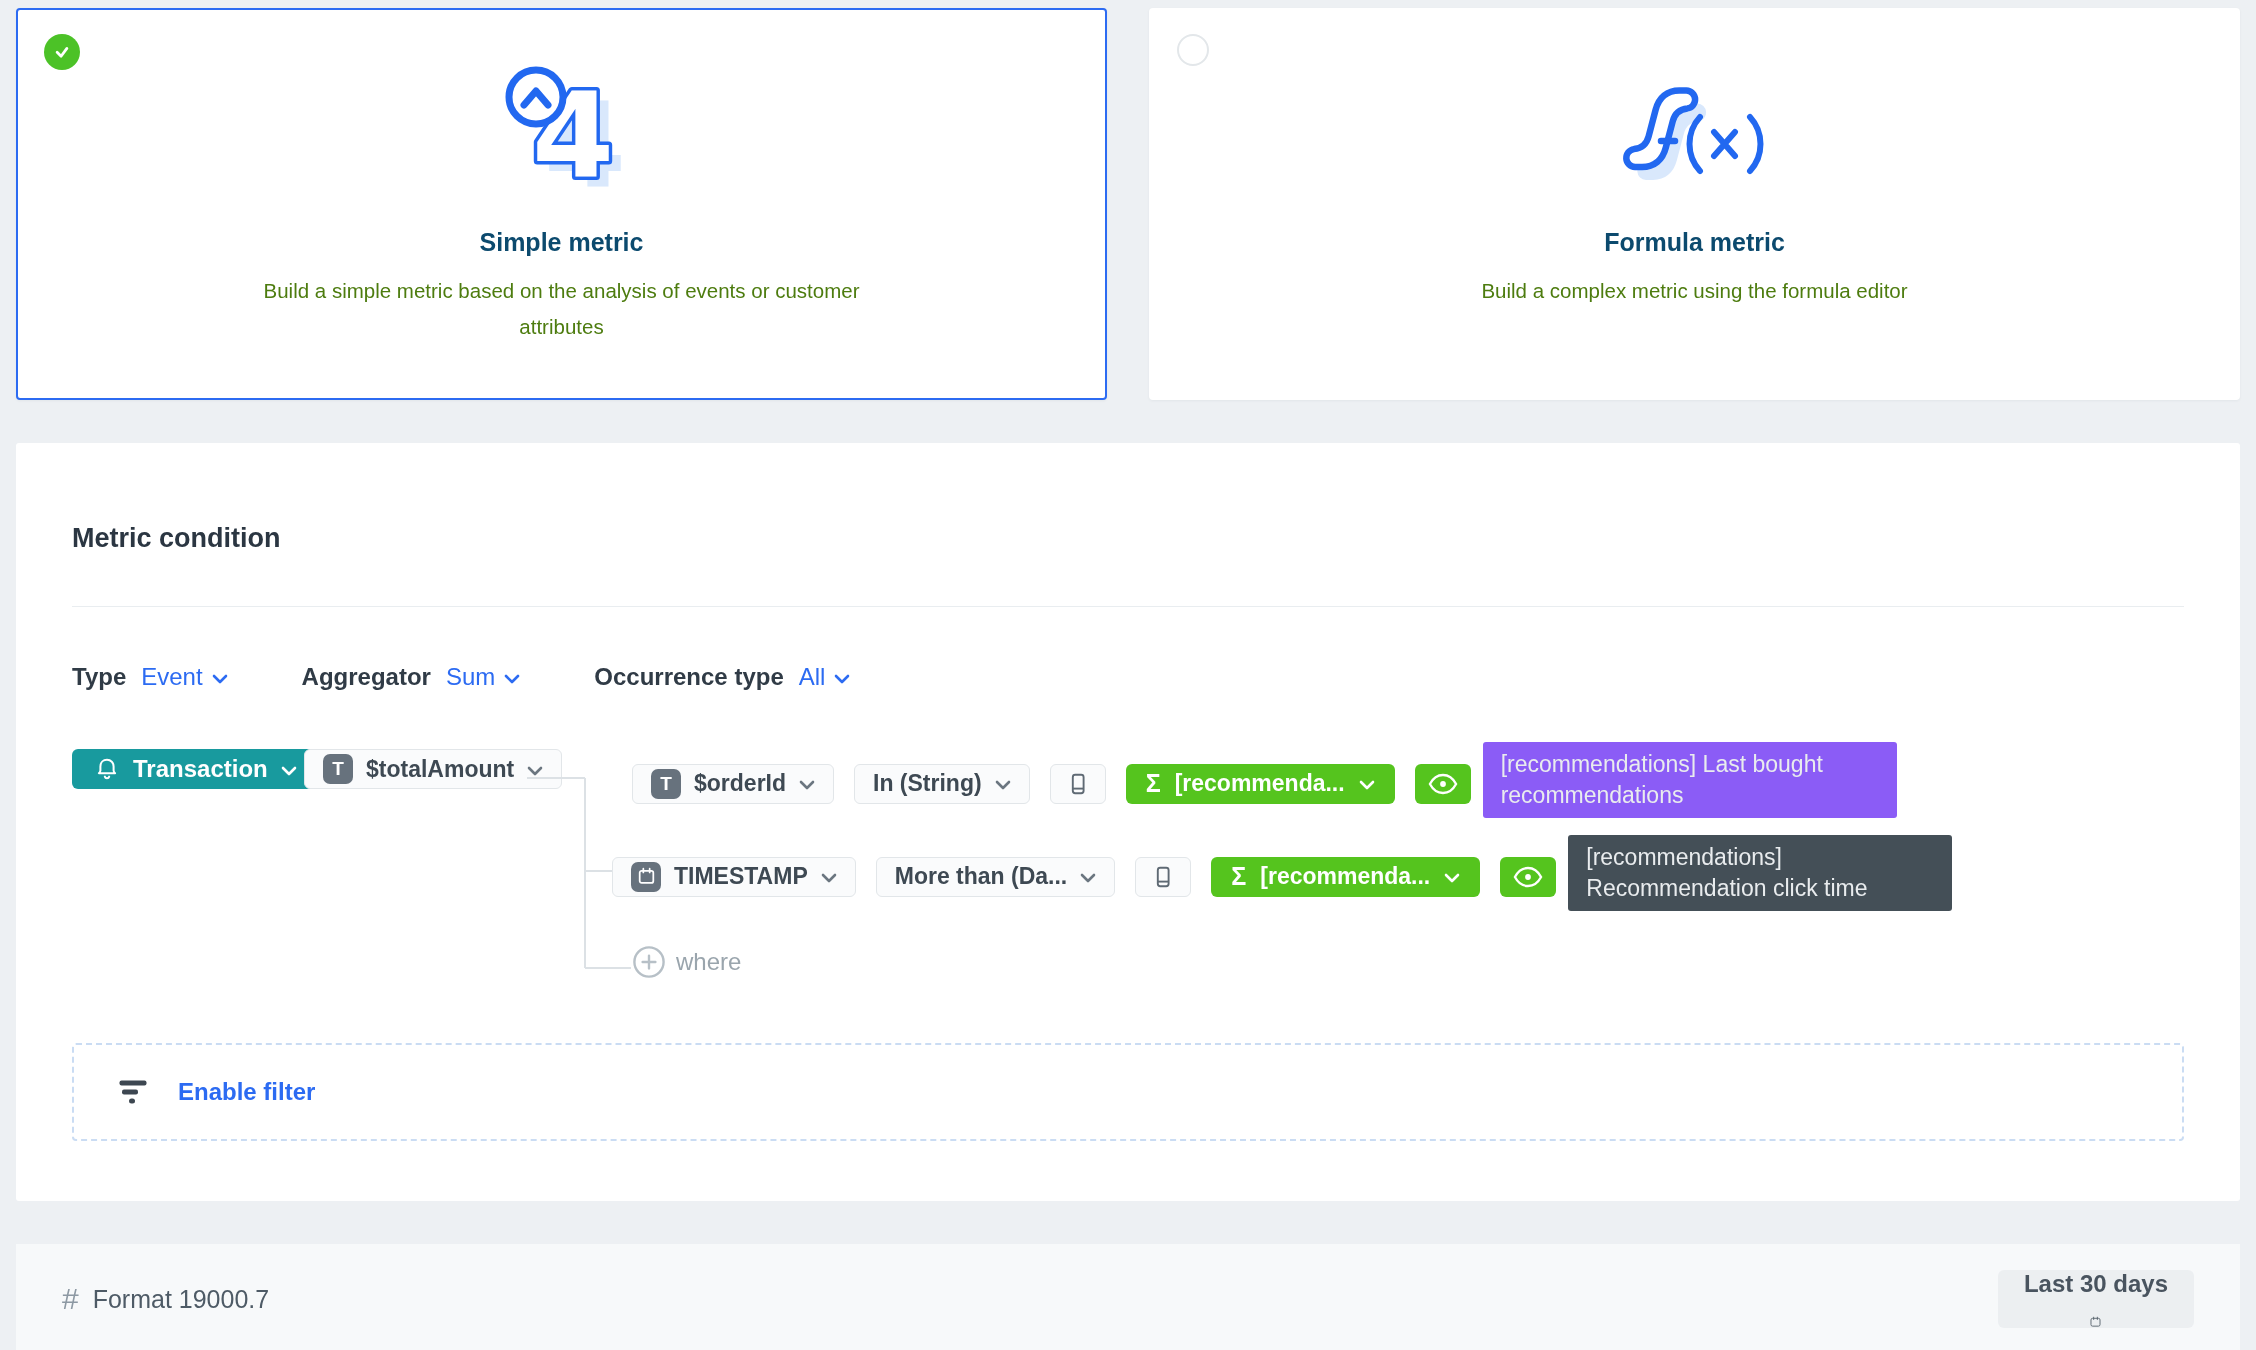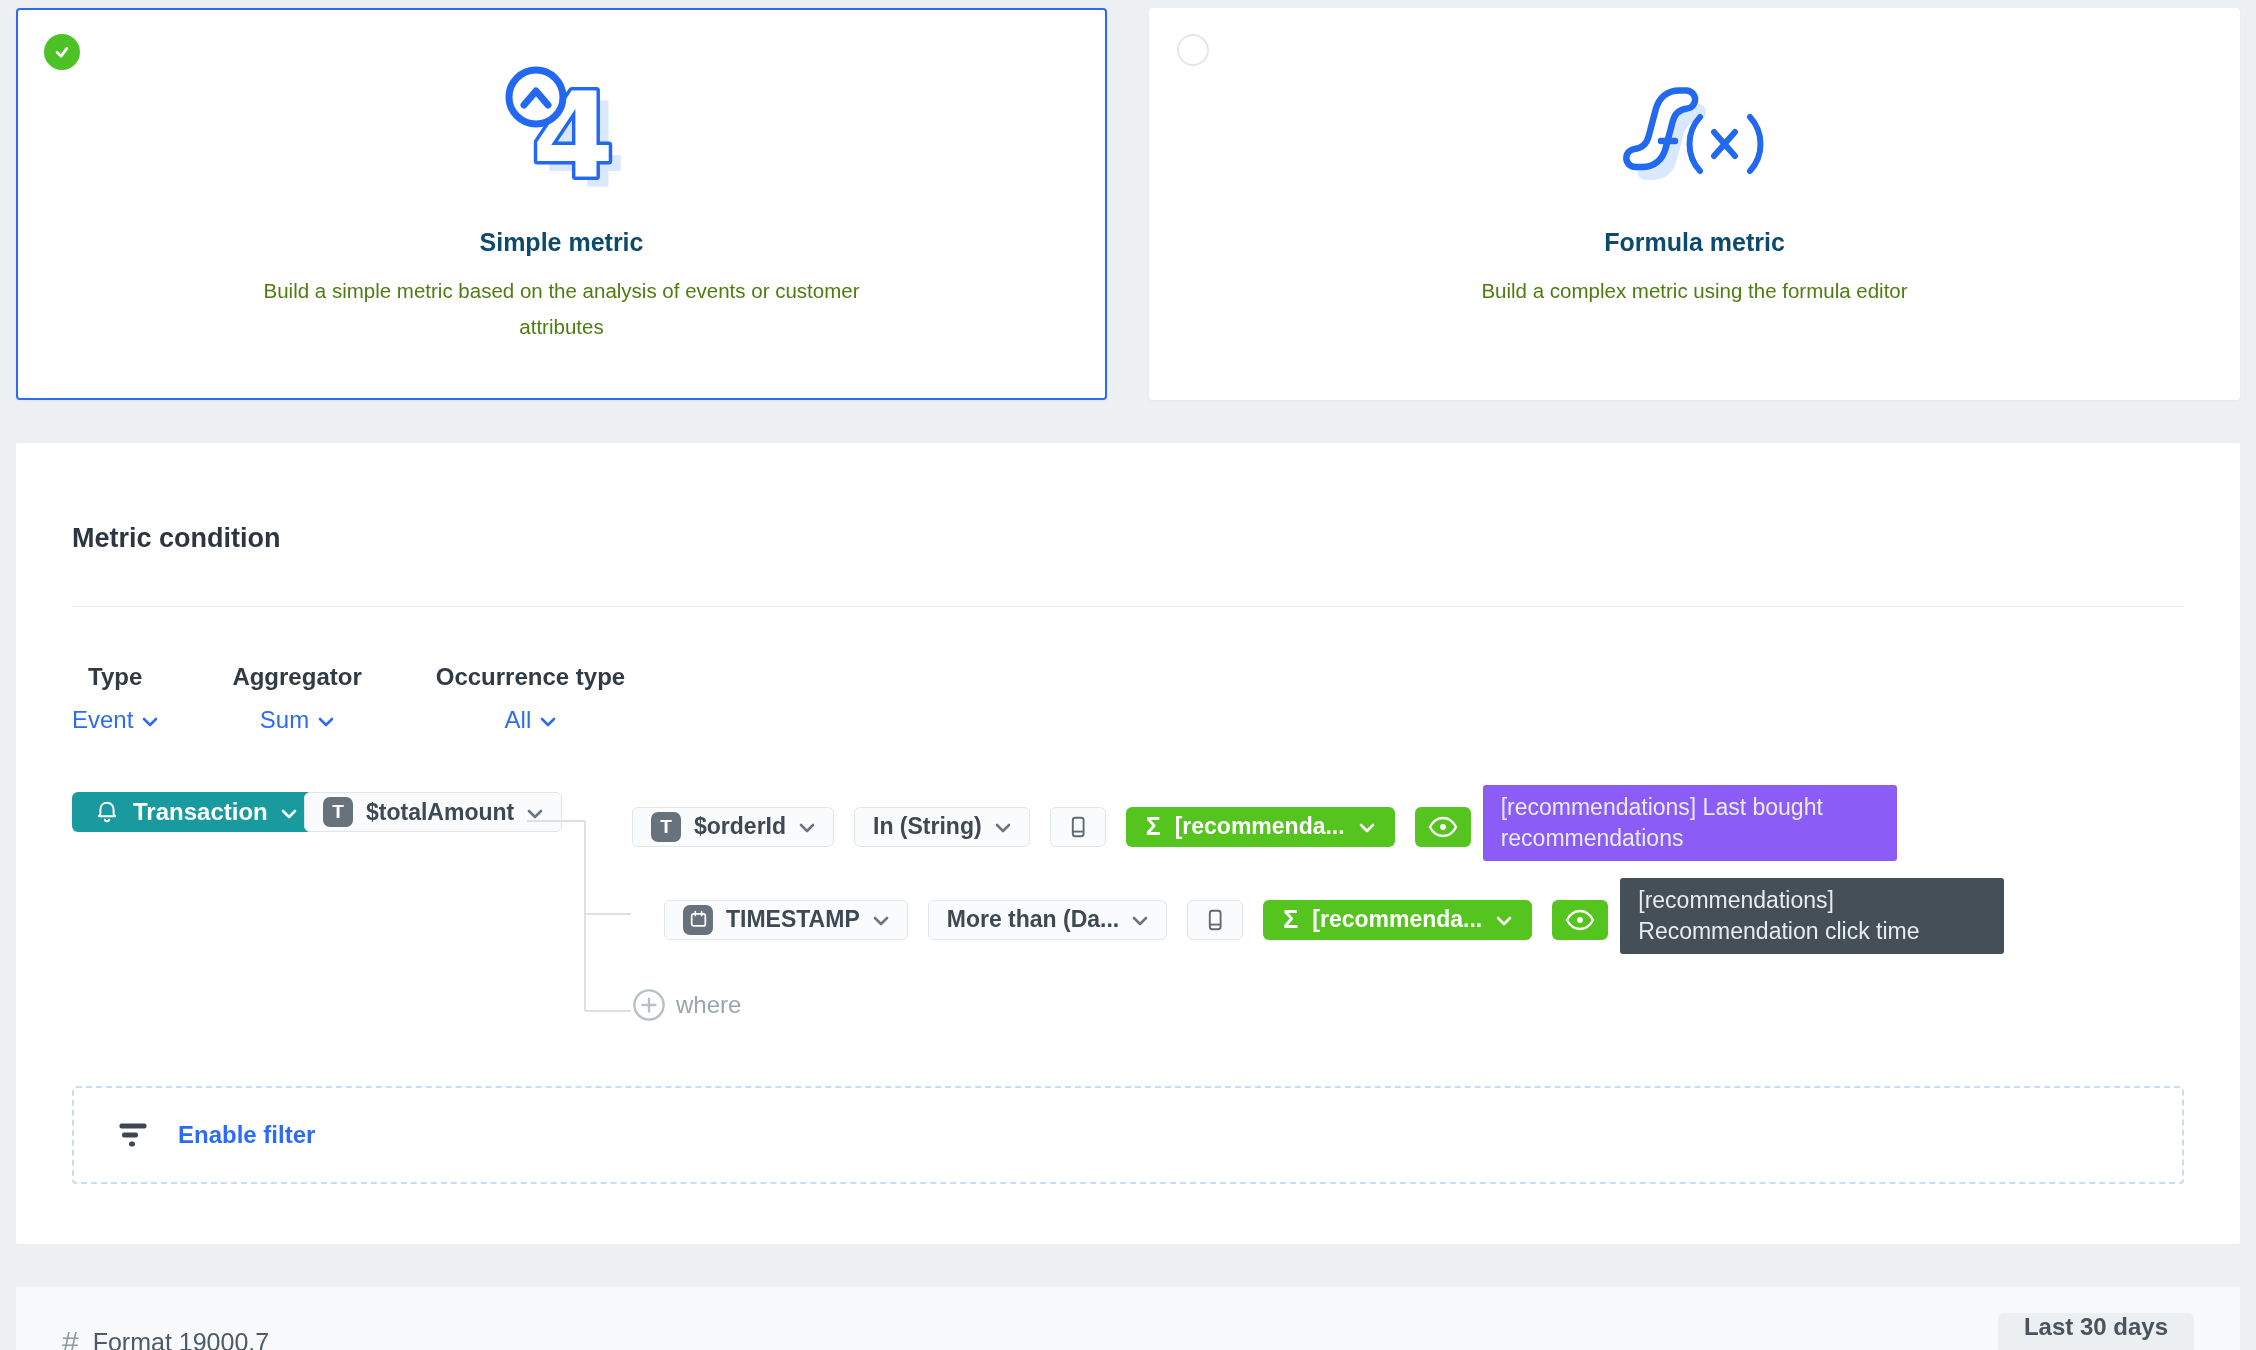--- a/index.html
+++ b/index.html
@@ -20,39 +20,39 @@
   .card-icon { margin-top:50px; height:142px; display:flex; align-items:center; }
   .card-title { margin-top:26px; font-size:25px; font-weight:700; color:#0c4a6e; }
   .card-desc { margin-top:16px; font-size:20.5px; line-height:36px; color:#4d7c0f; text-align:center; max-width:600px; }
 
   
   .panel { margin:43px 16px 0; background:#fff; border-radius:3px; padding:80px 56px 60px; }
   .panel-title { font-size:27px; font-weight:700; color:#2b3642; }
   .divider { margin-top:52px; border-bottom:1px solid #e9edf0; }
 
   .selectors { display:flex; margin-top:56px; gap:74px; }
-  .sel-group { display:flex; align-items:center; gap:15px;flex-direction:column; }
+  .sel-group { display:flex; align-items:center; gap:15px; }
   .sel-label { font-size:24px; font-weight:700; color:#303b46; }
   .sel-value { display:flex; align-items:center; gap:9px; font-size:24px; font-weight:500; color:#2c6bf2; cursor:pointer; }
   .sel-value .chev { margin-top:3px; }
 
   .builder { position:relative; margin-top:58px; height:252px; }
   .btn { display:inline-flex; align-items:center; height:40px; border-radius:6px; font-size:23px; cursor:pointer; white-space:nowrap; }
   .event-btn { position:absolute; left:0; top:0; background:#189a9e; color:#fff; font-weight:600; font-size:24px; padding:0 22px; gap:13px; }
   .dropdown { background:#fafbfc; border:1px solid #e2e6e9; color:#3e4953; font-weight:600; padding:0 18px; gap:13px; }
   .dropdown .chev { color:#6b7680; margin-top:3px; }
   .event-btn .chev { color:#fff; margin-top:3px; }
   .attr-btn { position:absolute; left:232px; top:0; }
   .badge { width:30px; height:30px; border-radius:7px; background:#67727d; color:#fff; font-size:19px;
            font-weight:700; display:flex; align-items:center; justify-content:center; flex:none; }
   .tree { position:absolute; left:455px; top:0; }
   .crow { position:absolute; display:flex; align-items:flex-start; gap:20px; }
   .crow .btn { align-self:center; }
   .crow1 { left:560px; top:0; }
-  .crow2 { left:592px; top:93px; }
+  .crow2 { left:540px; top:93px; }
   .icon-btn { width:56px; justify-content:center; padding:0; }
   .green-btn { background:#55c41e; color:#fff; font-weight:600; padding:0 20px; gap:14px; border:none; }
   .green-btn .chev { color:#fff; margin-top:3px; }
   .sigma { font-size:25px; font-weight:700; }
   .eye-btn { width:56px; background:#55c41e; justify-content:center; padding:0; }
   .tooltip { margin-left:-8px; margin-top:-7px; background:#8b5cf6; color:#e9ecee; font-size:23px;
              line-height:31px; padding:7px 18px; border-radius:3px; }
   .tt1 { width:414px; }
   .tt2 { width:384px; background:rgba(62,73,82,.97); }
   .where-row { position:absolute; left:560px; top:196px; display:flex; align-items:center; gap:10px;

